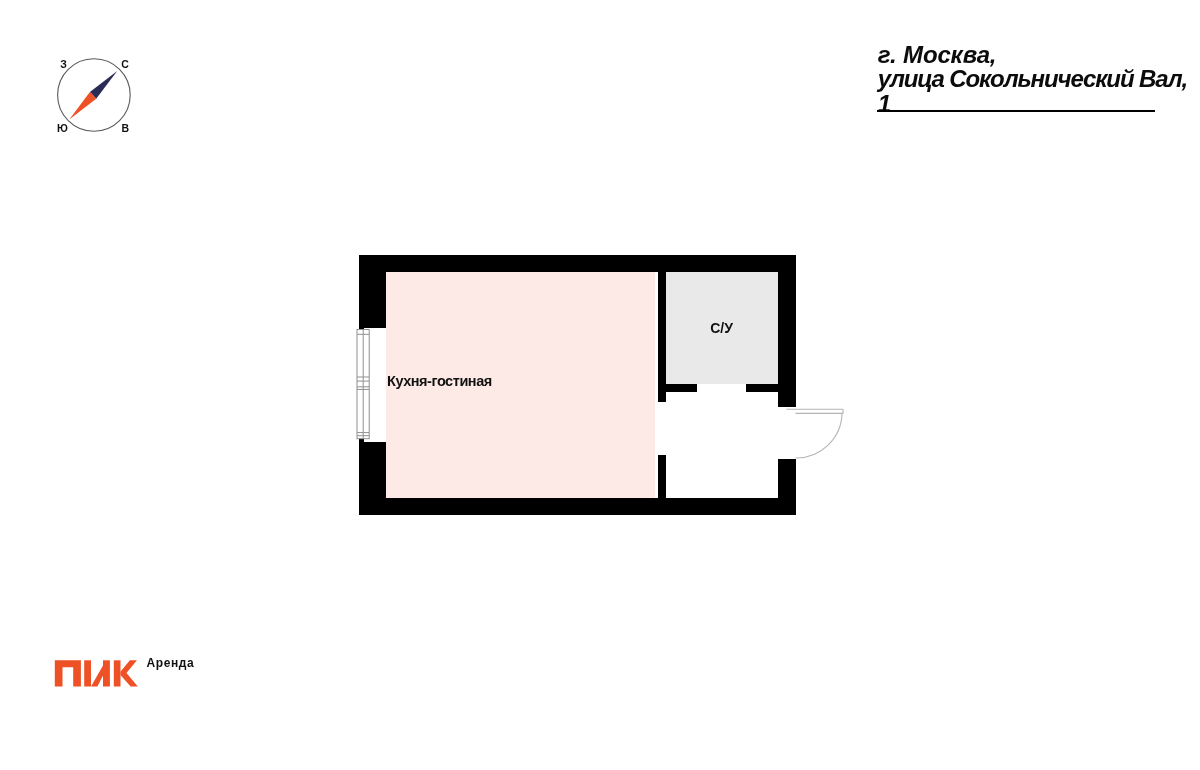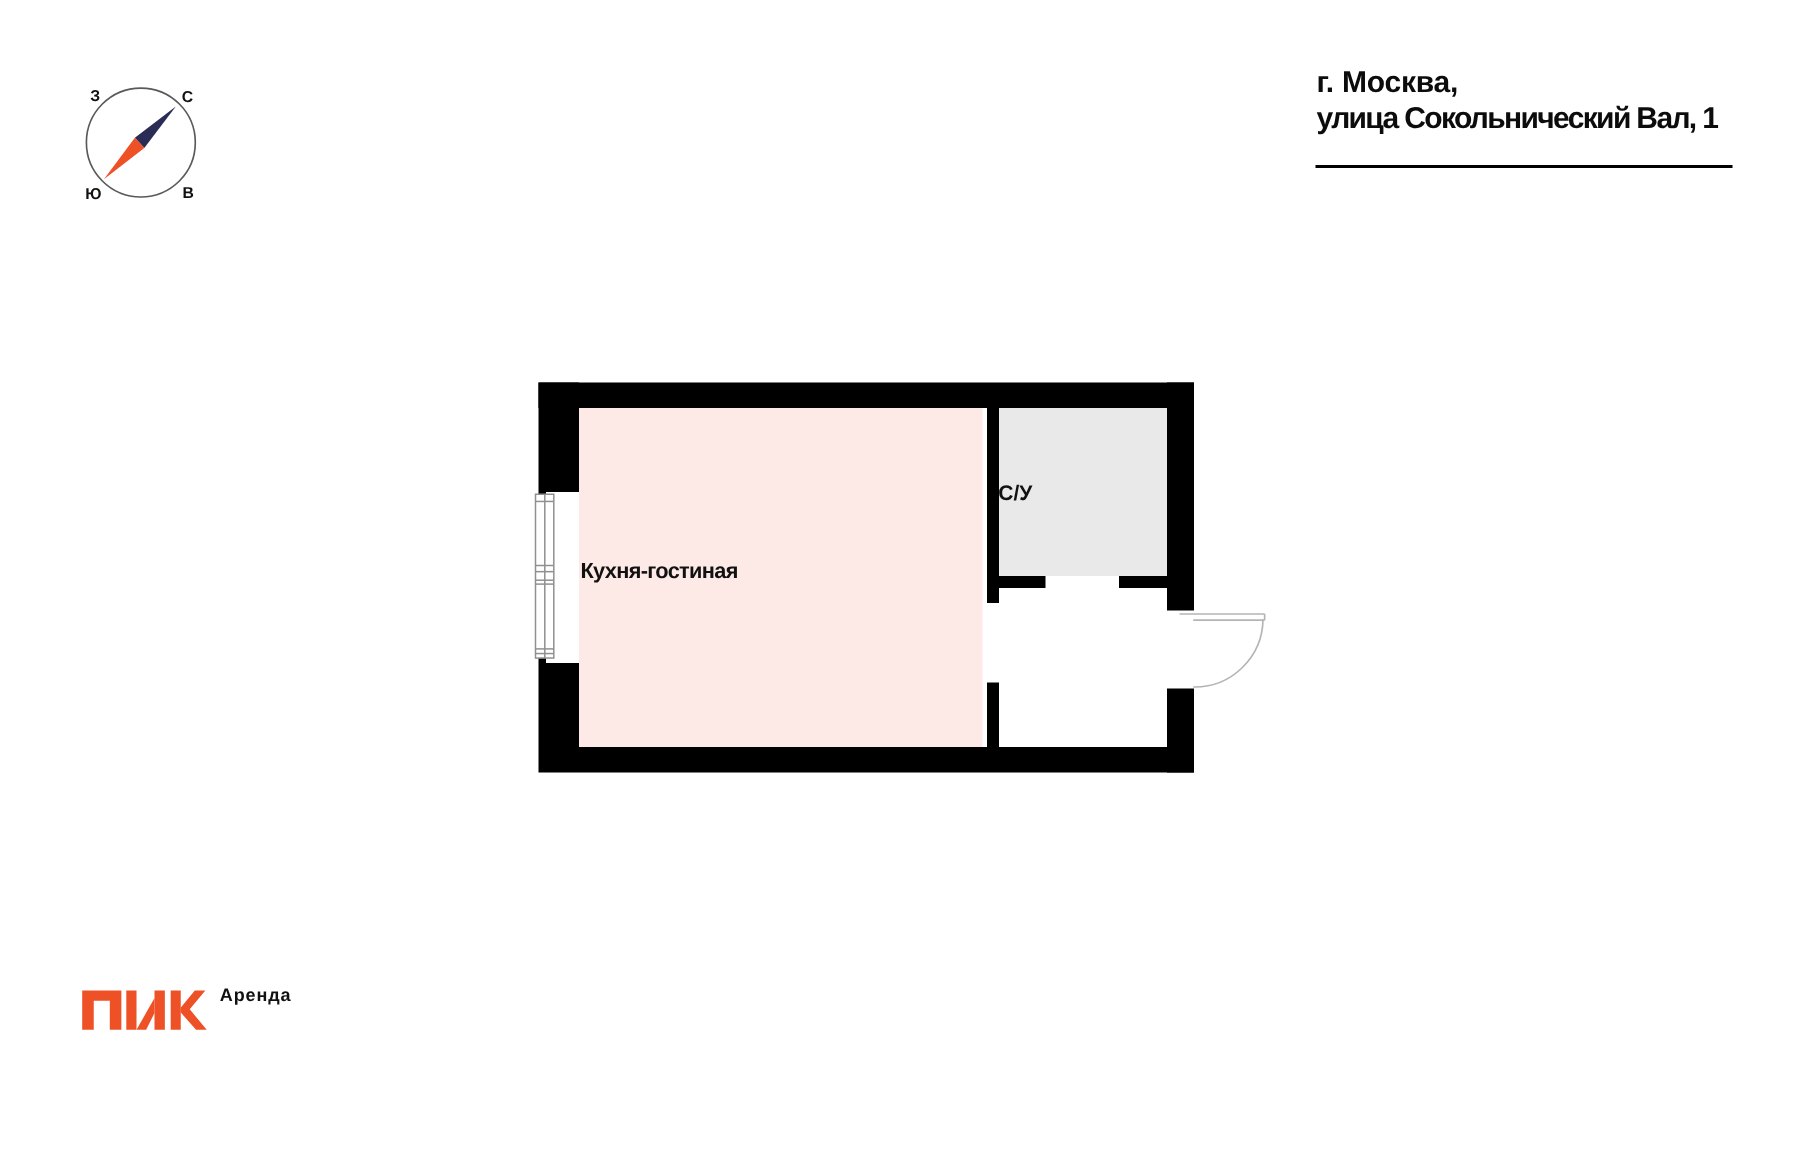--- a/index.html
+++ b/index.html
@@ -21,31 +21,31 @@
 
   <text x="63.5" y="67.5" font-size="10.5" font-weight="bold" fill="#111" text-anchor="middle">З</text>
 
   <text x="125.0" y="68.1" font-size="10.5" font-weight="bold" fill="#111" text-anchor="middle">С</text>
 
   <text x="62.3" y="132.4" font-size="10.5" font-weight="bold" fill="#111" text-anchor="middle">Ю</text>
 
   <text x="125.4" y="131.8" font-size="10.5" font-weight="bold" fill="#111" text-anchor="middle">В</text>
 </svg>
 
-<div class="abs" style="left:877.7px;top:43.1px;font-size:20px;font-weight:bold;color:#0c0c0c;line-height:24.2px;"><span style="letter-spacing:-0.15px">г. Москва,</span><br><span style="letter-spacing:-1.1px">улица Сокольнический Вал, 1</span></div>
+<div class="abs" style="left:877.7px;top:43.1px;font-size:24px;font-weight:bold;color:#0c0c0c;line-height:24.2px;font-style:italic;"><span style="letter-spacing:-0.15px">г. Москва,</span><br><span style="letter-spacing:-1.1px">улица Сокольнический Вал, 1</span></div>
 
 <div class="abs" style="left:877.3px;top:110px;width:277.5px;height:1.8px;background:#000;"></div>
 
 <div class="abs" style="left:385.5px;top:271.5px;width:269.5px;height:226px;background:#fdeae6;"></div>
 
 <div class="abs" style="left:387px;top:374px;width:269.5px;text-align:left;font-size:14.5px;line-height:14.5px;font-weight:bold;color:#111;letter-spacing:-0.45px;">Кухня-гостиная</div>
 
 <div class="abs" style="left:665.5px;top:271.5px;width:112px;height:112px;background:#e9e9ea;"></div>
 
-<div class="abs" style="left:665.5px;top:320.2px;width:112px;font-size:14px;font-weight:bold;color:#111;">С/У</div>
+<div class="abs" style="left:665.5px;top:320.2px;width:112px;text-align:center;font-size:14px;font-weight:bold;color:#111;">С/У</div>
 
 <div class="wall" style="left:358.5px;top:255px;width:437px;height:16.5px;"></div>
 
 <div class="wall" style="left:358.5px;top:497.5px;width:437px;height:17px;"></div>
 
 <div class="wall" style="left:358.5px;top:255px;width:27px;height:73px;"></div>
 
 <div class="wall" style="left:358.5px;top:328px;width:5px;height:3.5px;"></div>
 
 <div class="wall" style="left:358.5px;top:441.5px;width:27px;height:56px;"></div>

